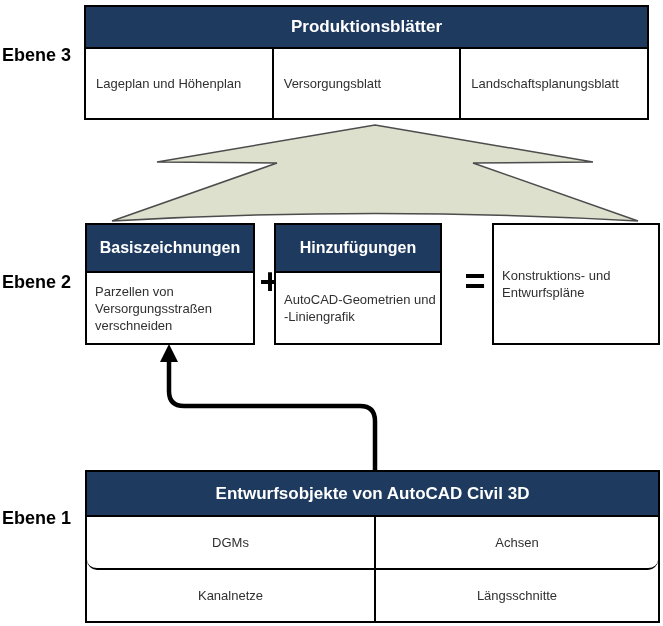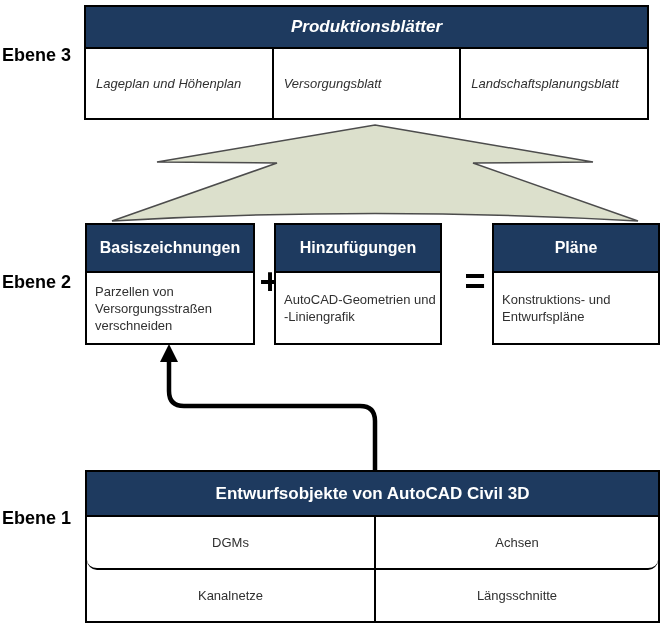--- a/index.html
+++ b/index.html
@@ -30,21 +30,21 @@
   .tbl-row{display:flex;flex:1 1 auto;border-radius:10px;}
   .tbl-cell{
     flex:1 1 0;display:flex;align-items:center;
     font-size:13px;color:var(--body-text);box-sizing:border-box;
   }
   .tbl-cell + .tbl-cell{border-left:2px solid var(--border);}
   .tbl-cell.pad-left{padding-left:10px;}
   .tbl-cell.centered{justify-content:center;}
   .row-divide{border-bottom:2px solid var(--border);}
   
-  #top-table{left:84px;top:5px;width:565px;height:115px;font-style:italic;}
+  #top-table{left:84px;top:5px;width:565px;height:115px;}
   #top-table .tbl-header{height:40px;}
   
   .mid-box{
     position:absolute;top:223px;height:122px;border:2px solid var(--border);
     box-sizing:border-box;background:#fff;display:flex;flex-direction:column;
   }
   .mid-box .mid-header{
     flex:0 0 auto;height:46px;background:var(--header-bg);color:var(--header-text);
     border-bottom:2px solid var(--border);
     display:flex;align-items:center;justify-content:center;
@@ -110,21 +110,20 @@
 
   <div class="mid-box" id="mid-box-2">
     <div class="mid-header">Hinzufügungen</div>
     <div class="mid-body">AutoCAD-Geometrien und
 -Liniengrafik</div>
   </div>
 
   <div class="operator" id="op-equals">=</div>
 
   <div class="mid-box" id="mid-box-3">
-    <div class="mid-header">Pläne</div>
     <div class="mid-body">Konstruktions- und
 Entwurfspläne</div>
   </div>
 
   <div class="tbl" id="bottom-table">
     <div class="tbl-header">Entwurfsobjekte von AutoCAD Civil 3D</div>
     <div class="tbl-row row-divide">
       <div class="tbl-cell centered">DGMs</div>
       <div class="tbl-cell centered">Achsen</div>
     </div>

